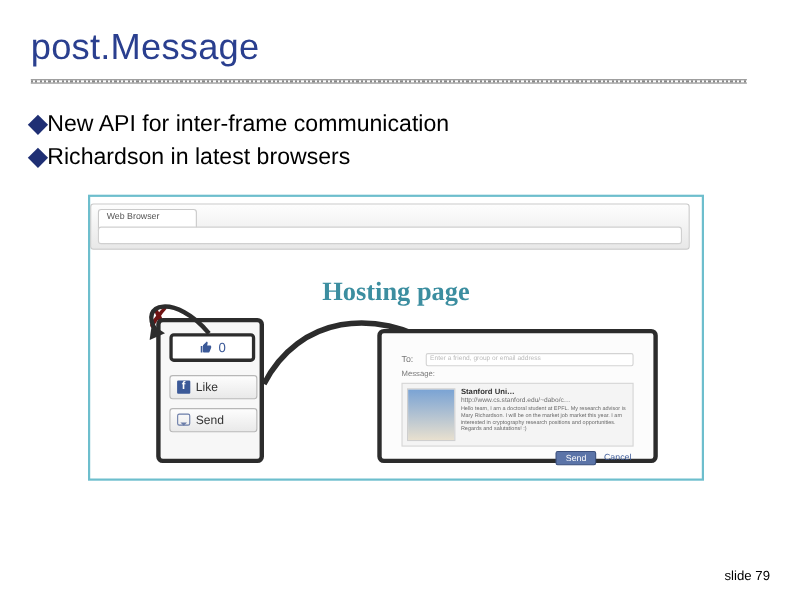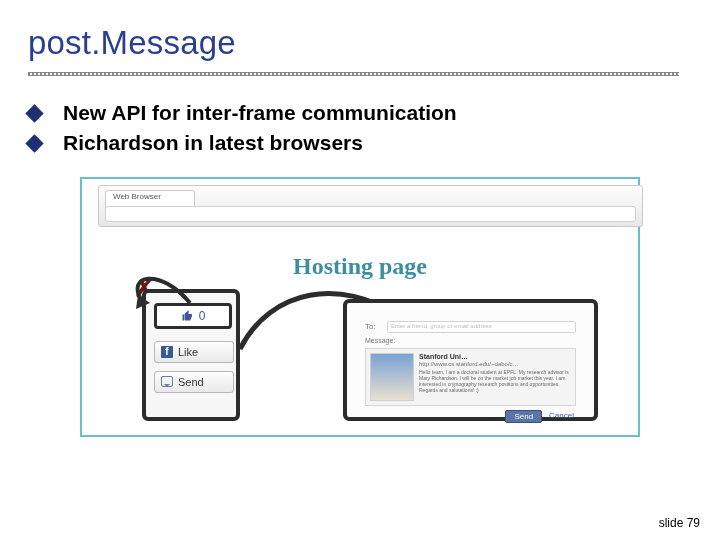--- a/index.html
+++ b/index.html
@@ -1,24 +1,24 @@
 <!DOCTYPE html>
 <html><head>
 <meta charset="utf-8">
 <style>
   * { box-sizing: border-box; margin: 0; padding: 0; }
   html, body { width: 720px; height: 540px; background: #fff; font-family: Verdana, Geneva, sans-serif; }
   .slide { width: 720px; height: 540px; position: relative; padding: 24px 28px 18px; }
   .title { color: #2a3f8f; font-size: 33px; font-weight: 400; letter-spacing: 0.2px; font-family: Verdana, sans-serif; }
   .hr { margin-top: 10px; height: 4px; width: 98%; background: repeating-linear-gradient(90deg,#888 0 2px,#fff 2px 4px); border-top:1px solid #888; border-bottom:1px solid #888; }
   .bullets { margin-top: 22px; font-size: 21px; color:#000; font-family: Verdana, sans-serif; }
-  .bullet { display:flex; align-items:center; gap:20px; line-height:1.45;font-weight:bold; }
+  .bullet { display:flex; align-items:center; gap:0; line-height:1.45; }
   .diamond { width:13px; height:13px; background:#1f2f74; transform:rotate(45deg); flex:0 0 auto; margin-right:2px; }
   .illus { margin: 18px auto 0; width: 560px; height: 260px; border: 2px solid #6dbecd; background:#fff; position:relative; }
-  .chrome { position:absolute; left:16px; top:6px; width:545px; height:42px; border:1px solid #c9c9c9; border-radius:3px; background:linear-gradient(#fdfdfd,#e8e8e8); }
+  .chrome { position:absolute; left:0; top:6px; width:545px; height:42px; border:1px solid #c9c9c9; border-radius:3px; background:linear-gradient(#fdfdfd,#e8e8e8); }
   .chrome:before { content:""; position:absolute; left:6px; top:4px; width:88px; height:18px; background:#fff; border:1px solid #c9c9c9; border-radius:3px 3px 0 0; }
   .omni { position:absolute; left:6px; right:6px; bottom:4px; height:16px; background:#fff; border:1px solid #d0d0d0; border-radius:3px; }
   .tabtxt { position:absolute; left:14px; top:6px; font-size:8px; color:#555; font-family: Arial, sans-serif; }
   .hp-title { position:absolute; left:0; right:0; top:74px; text-align:center; font-size:24px; font-weight:700; color:#3c8ea0; font-family: Georgia, 'Times New Roman', serif; }
   .frameA { position:absolute; left:60px; top:110px; width:98px; height:132px; border:4px solid #2c2c2c; border-radius:6px; background:#f7f7f7; }
   .like-count { position:absolute; left:8px; top:10px; width:78px; height:26px; border:3px solid #2c2c2c; border-radius:4px; background:#fff; display:flex; align-items:center; justify-content:center; gap:5px; font-family: Arial, sans-serif; font-size:12px; color:#3b5998; }
   .thumb { width:13px; height:12px; }
   .btn { position:absolute; left:8px; width:80px; height:22px; border:1px solid #b7b7b7; border-radius:3px; background:linear-gradient(#fdfdfd,#e9e9e9); display:flex; align-items:center; gap:5px; padding:0 6px; font-family: Arial, sans-serif; font-size:11px; color:#333; }
   .likebtn { top:48px; }
   .sendbtn { top:78px; }

